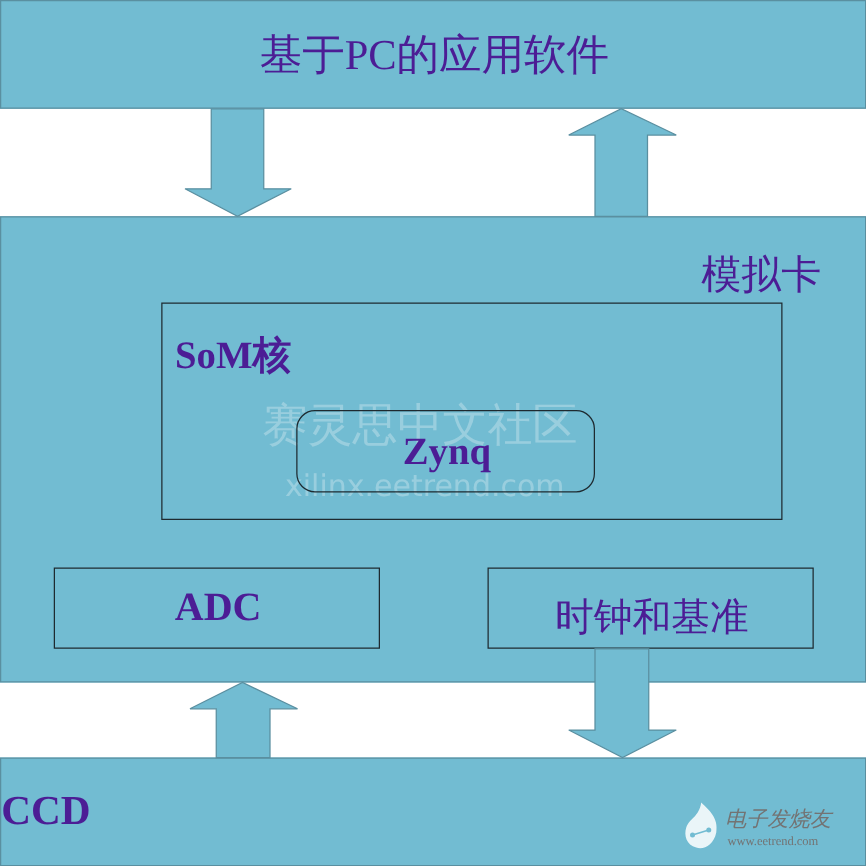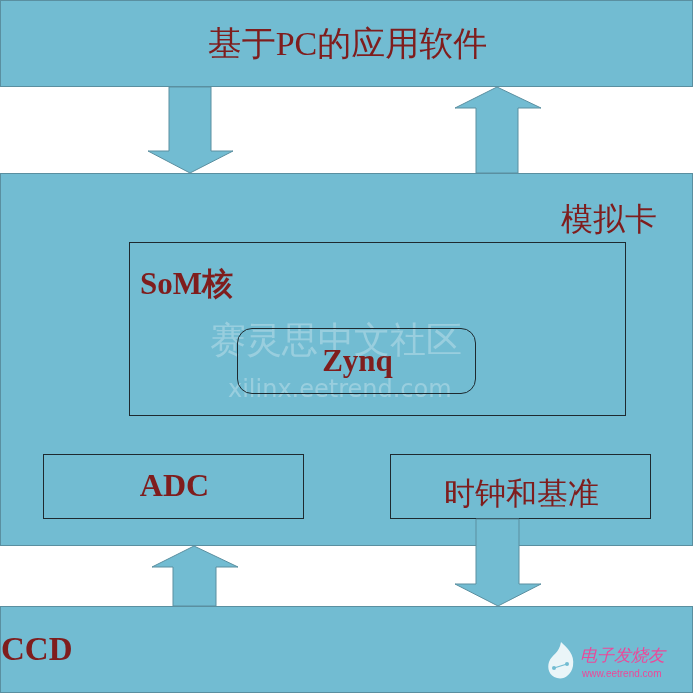--- a/index.html
+++ b/index.html
@@ -1,24 +1,24 @@
 <!DOCTYPE html>
 <html><head>
 <meta charset="utf-8">
 <style>
   html, body { margin:0; padding:0; background:#ffffff; }
   body { width:693px; height:693px; position:relative; overflow:hidden;
          font-family: "Liberation Serif", "DejaVu Serif", serif; }
   .block { position:absolute; background:#72bcd2; border:1px solid #5a8fa0; box-sizing:border-box; }
   .inner { position:absolute; border:1.5px solid #1e2a30; box-sizing:border-box; }
-  .lbl { position:absolute; color:#7f1d1d; white-space:nowrap; }
+  .lbl { position:absolute; color:#4c1d95; white-space:nowrap; }
   .bold { font-weight:bold; }
   svg.arrows { position:absolute; left:0; top:0; }
   .wm { position:absolute; color:rgba(255,255,255,0.28); font-family:"DejaVu Sans", sans-serif; white-space:nowrap; }
-  .logo { position:absolute; color:#ec4899; font-family:Liberation Sans, sans-serif; white-space:nowrap; }
+  .logo { position:absolute; color:#737373; font-family:Liberation Serif, serif; white-space:nowrap; }
 </style>
 </head>
 <body>
 
 <div class="block" style="left:0;top:0;width:693px;height:87px;">
   <span class="lbl" style="left:0;width:693px;text-align:center;top:20px;font-size:34px;">基于PC的应用软件</span>
 </div>
 
 <div class="block" style="left:0;top:173px;width:693px;height:373px;">
   <span class="lbl" style="left:560px;top:24px;font-size:32px;">模拟卡</span>

